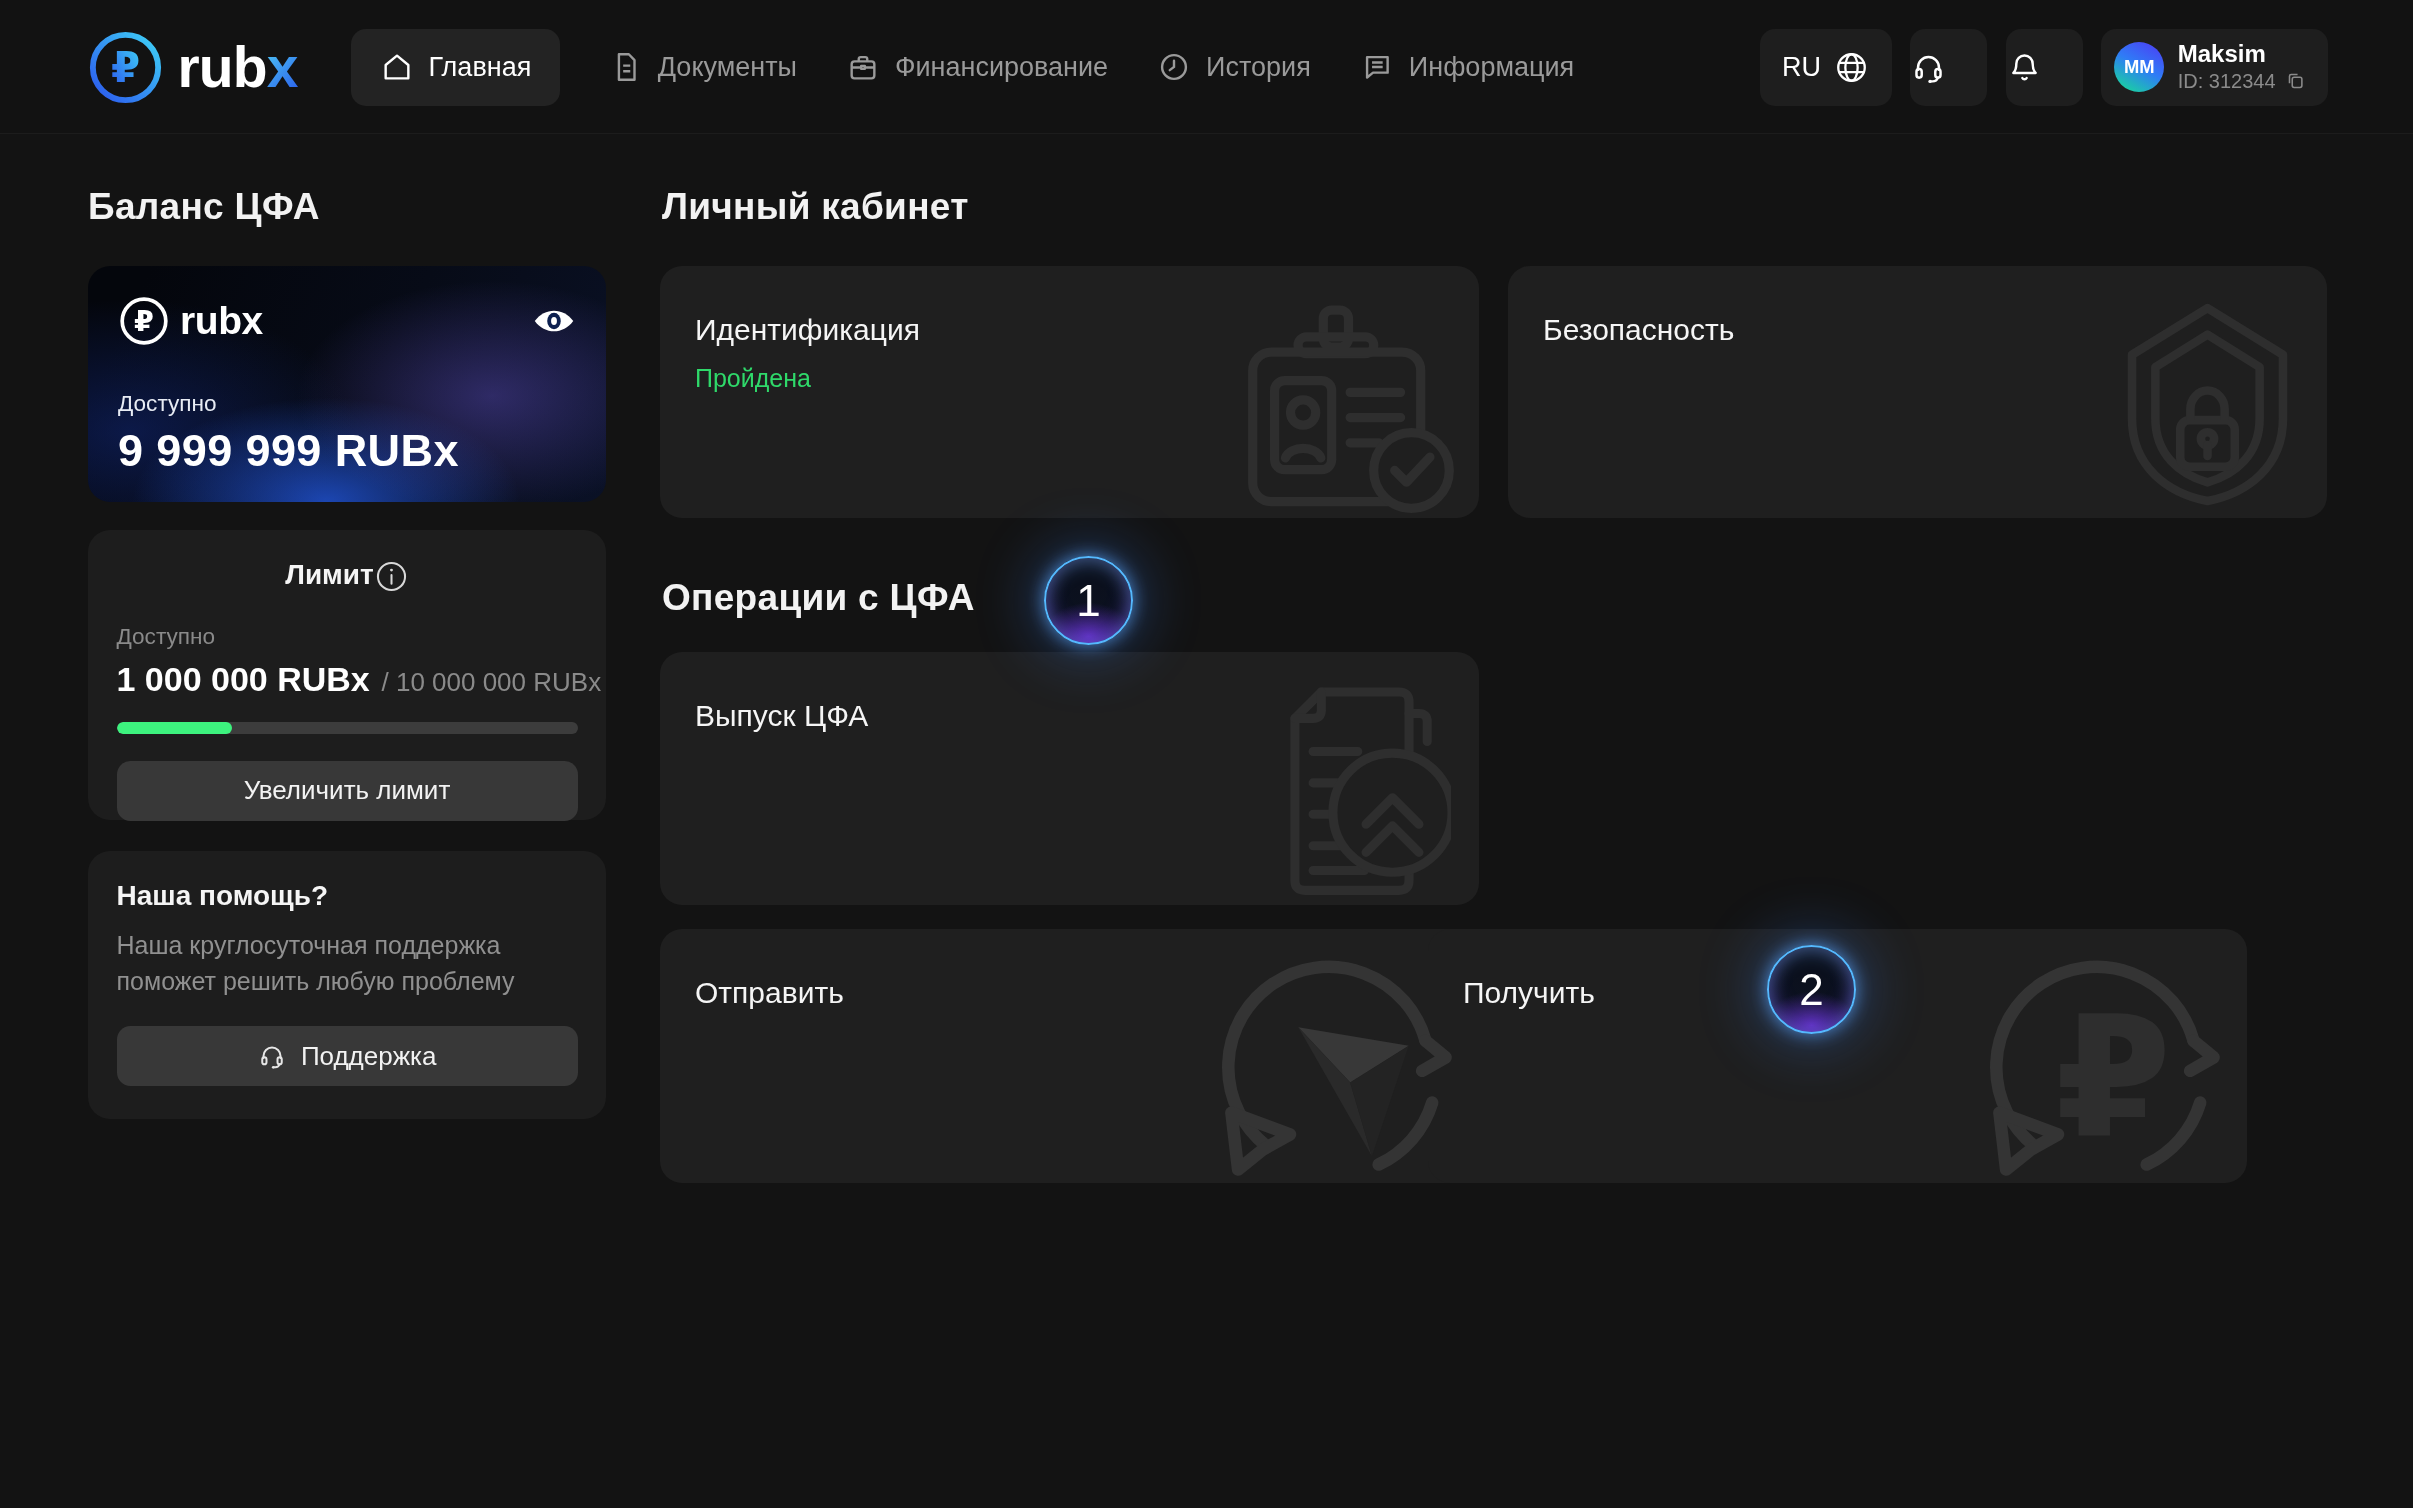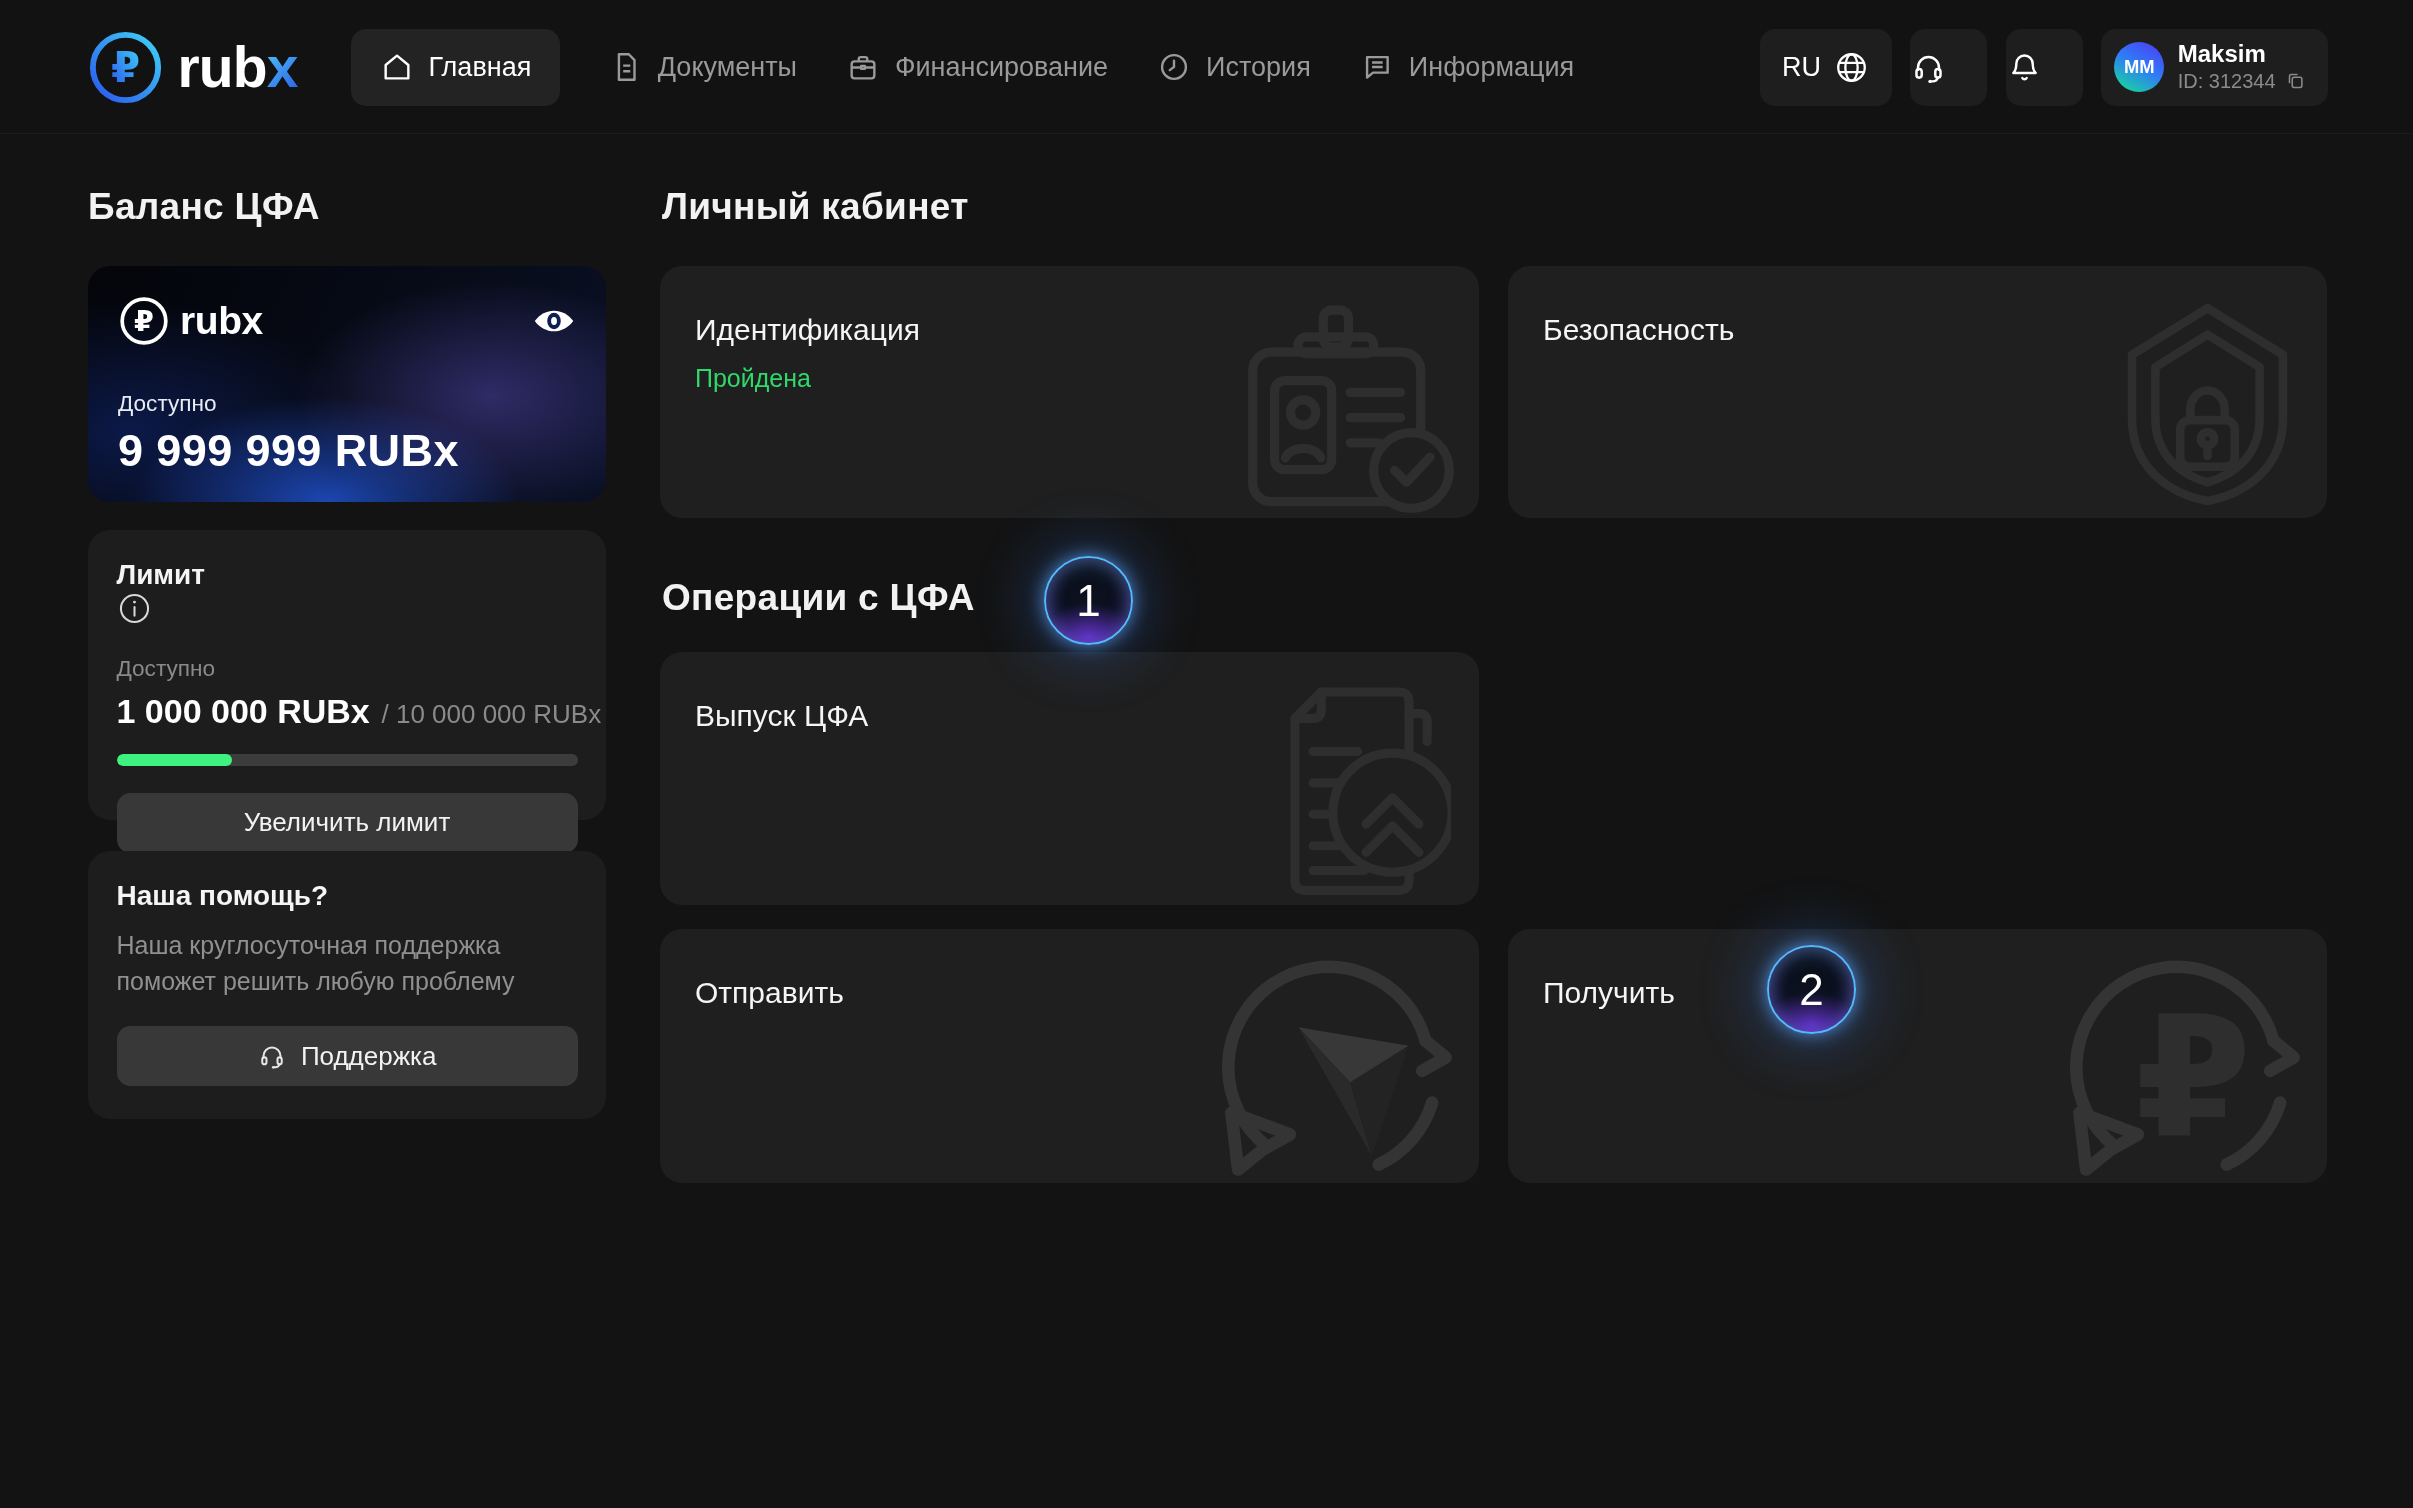--- a/index.html
+++ b/index.html
@@ -52,21 +52,21 @@
   .bc-word { font-size:39px; font-weight:700; letter-spacing:-0.4px; color:#fff; }
   .bc-eye { width:44px; height:34px; cursor:pointer; }
   .bc-bottom { position:absolute; left:30px; bottom:25px; }
   .bc-label { font-size:22.6px; color:#e8ecf4; }
   .bc-amount { margin-top:8.4px; font-size:45px; font-weight:700; letter-spacing:0.4px; color:#fff; }
 
   .side-card { position:absolute; left:88px; width:518px; background:#1d1d1d;
     border-radius:22px; padding:28.5px 28.5px; }
   .limit-card { top:530px; height:290px; }
   .help-card { top:851px; height:268px; }
-  .card-head { display:flex; justify-content:space-between; align-items:flex-start;flex-direction:column; }
+  .card-head { display:flex; justify-content:center; align-items:flex-start; }
   .card-h { font-size:28px; font-weight:600; color:#f5f5f5; }
   .info-ic { width:35px; height:35px; cursor:pointer; }
   .muted-label { font-size:22.6px; color:#8a8a8a; }
   .limit-label { margin-top:30px; }
   .limit-row { margin-top:10px; display:flex; align-items:baseline; gap:11.7px; white-space:nowrap; }
   .limit-cur { font-size:34px; font-weight:700; color:#fff; }
   .limit-max { font-size:26px; color:#8a8a8a; }
   .progress { margin-top:23.5px; height:11.7px; border-radius:5.9px; background:#3c3c3c; overflow:hidden; }
   .progress-fill { height:100%; border-radius:5.9px; background:#3df27e; }
   .gray-btn { margin-top:27px; width:100%; height:60px; background:#383838; border:none;
@@ -80,21 +80,21 @@
     padding:47px 35px; cursor:pointer; }
   .tile-title { font-size:30px; font-weight:400; color:#f5f5f5; position:relative; z-index:2; }
   .tile-status { margin-top:17px; font-size:25px; color:#2fd96a; position:relative; z-index:2; }
   .tile-art { position:absolute; z-index:1; }
 
   .t-ident    { left:660px;  top:266px;  width:819px; height:252px; }
   .t-secure   { left:1508px; top:266px;  width:819px; height:252px; }
   .t-issue    { left:660px;  top:652px;  width:819px; height:253px; }
   .t-redeem   { left:1508px; top:652px;  width:819px; height:253px; }
   .t-send     { left:660px;  top:929px; width:819px; height:254px; }
-  .t-receive  { left:1508px; top:929px; width:819px; height:254px; }
+  .t-receive  { left:1428px; top:929px; width:819px; height:254px; }
 
   
   .step-badge { position:absolute; width:89px; height:89px; border-radius:50%;
     border:2.5px solid #55b8ff; display:flex; align-items:center; justify-content:center;
     font-size:44px; font-weight:400; color:#fff; z-index:5;
     background:
       radial-gradient(75% 55% at 50% 92%, rgba(128,62,255,.65), rgba(128,62,255,0) 72%),
       radial-gradient(120% 120% at 50% 0%, #0b101d 30%, #0d1424 100%);
     box-shadow: 0 0 59px 11.7px rgba(55,130,255,.30), 0 0 17px rgba(100,175,255,.75),
       inset 0 5px 17px rgba(120,190,255,.35), inset 0 -8.4px 20px rgba(128,62,255,.35); }

